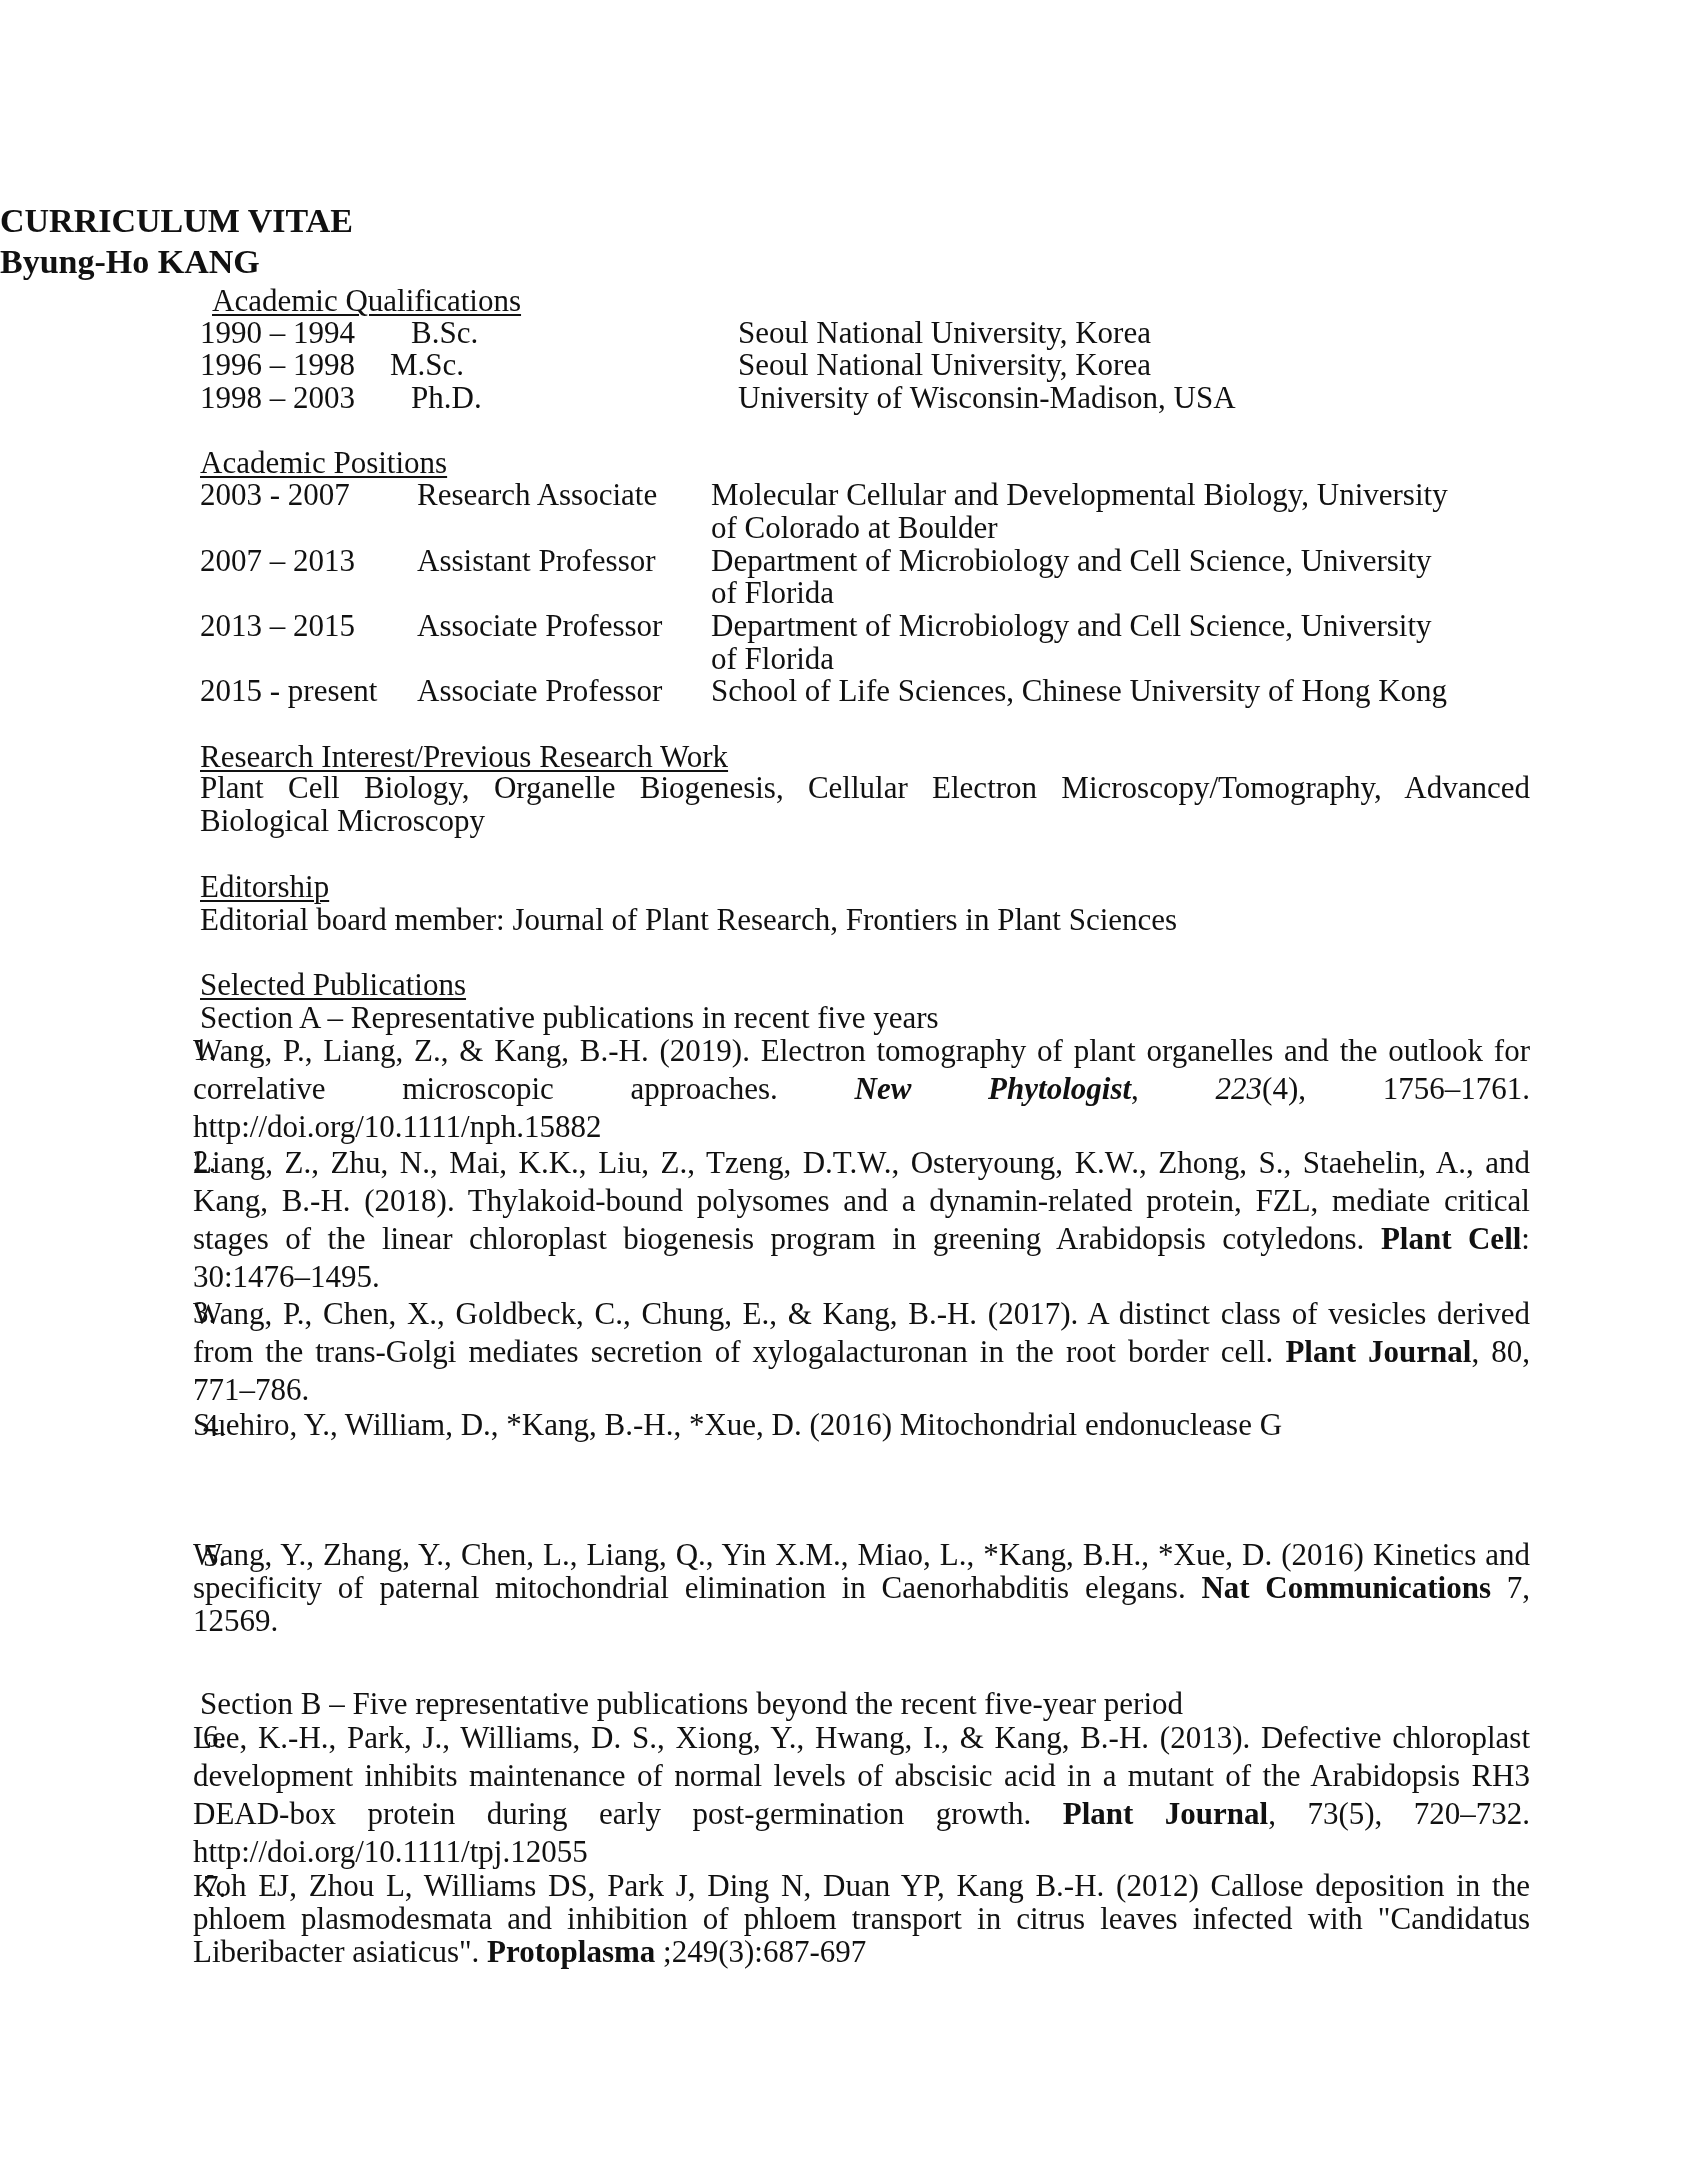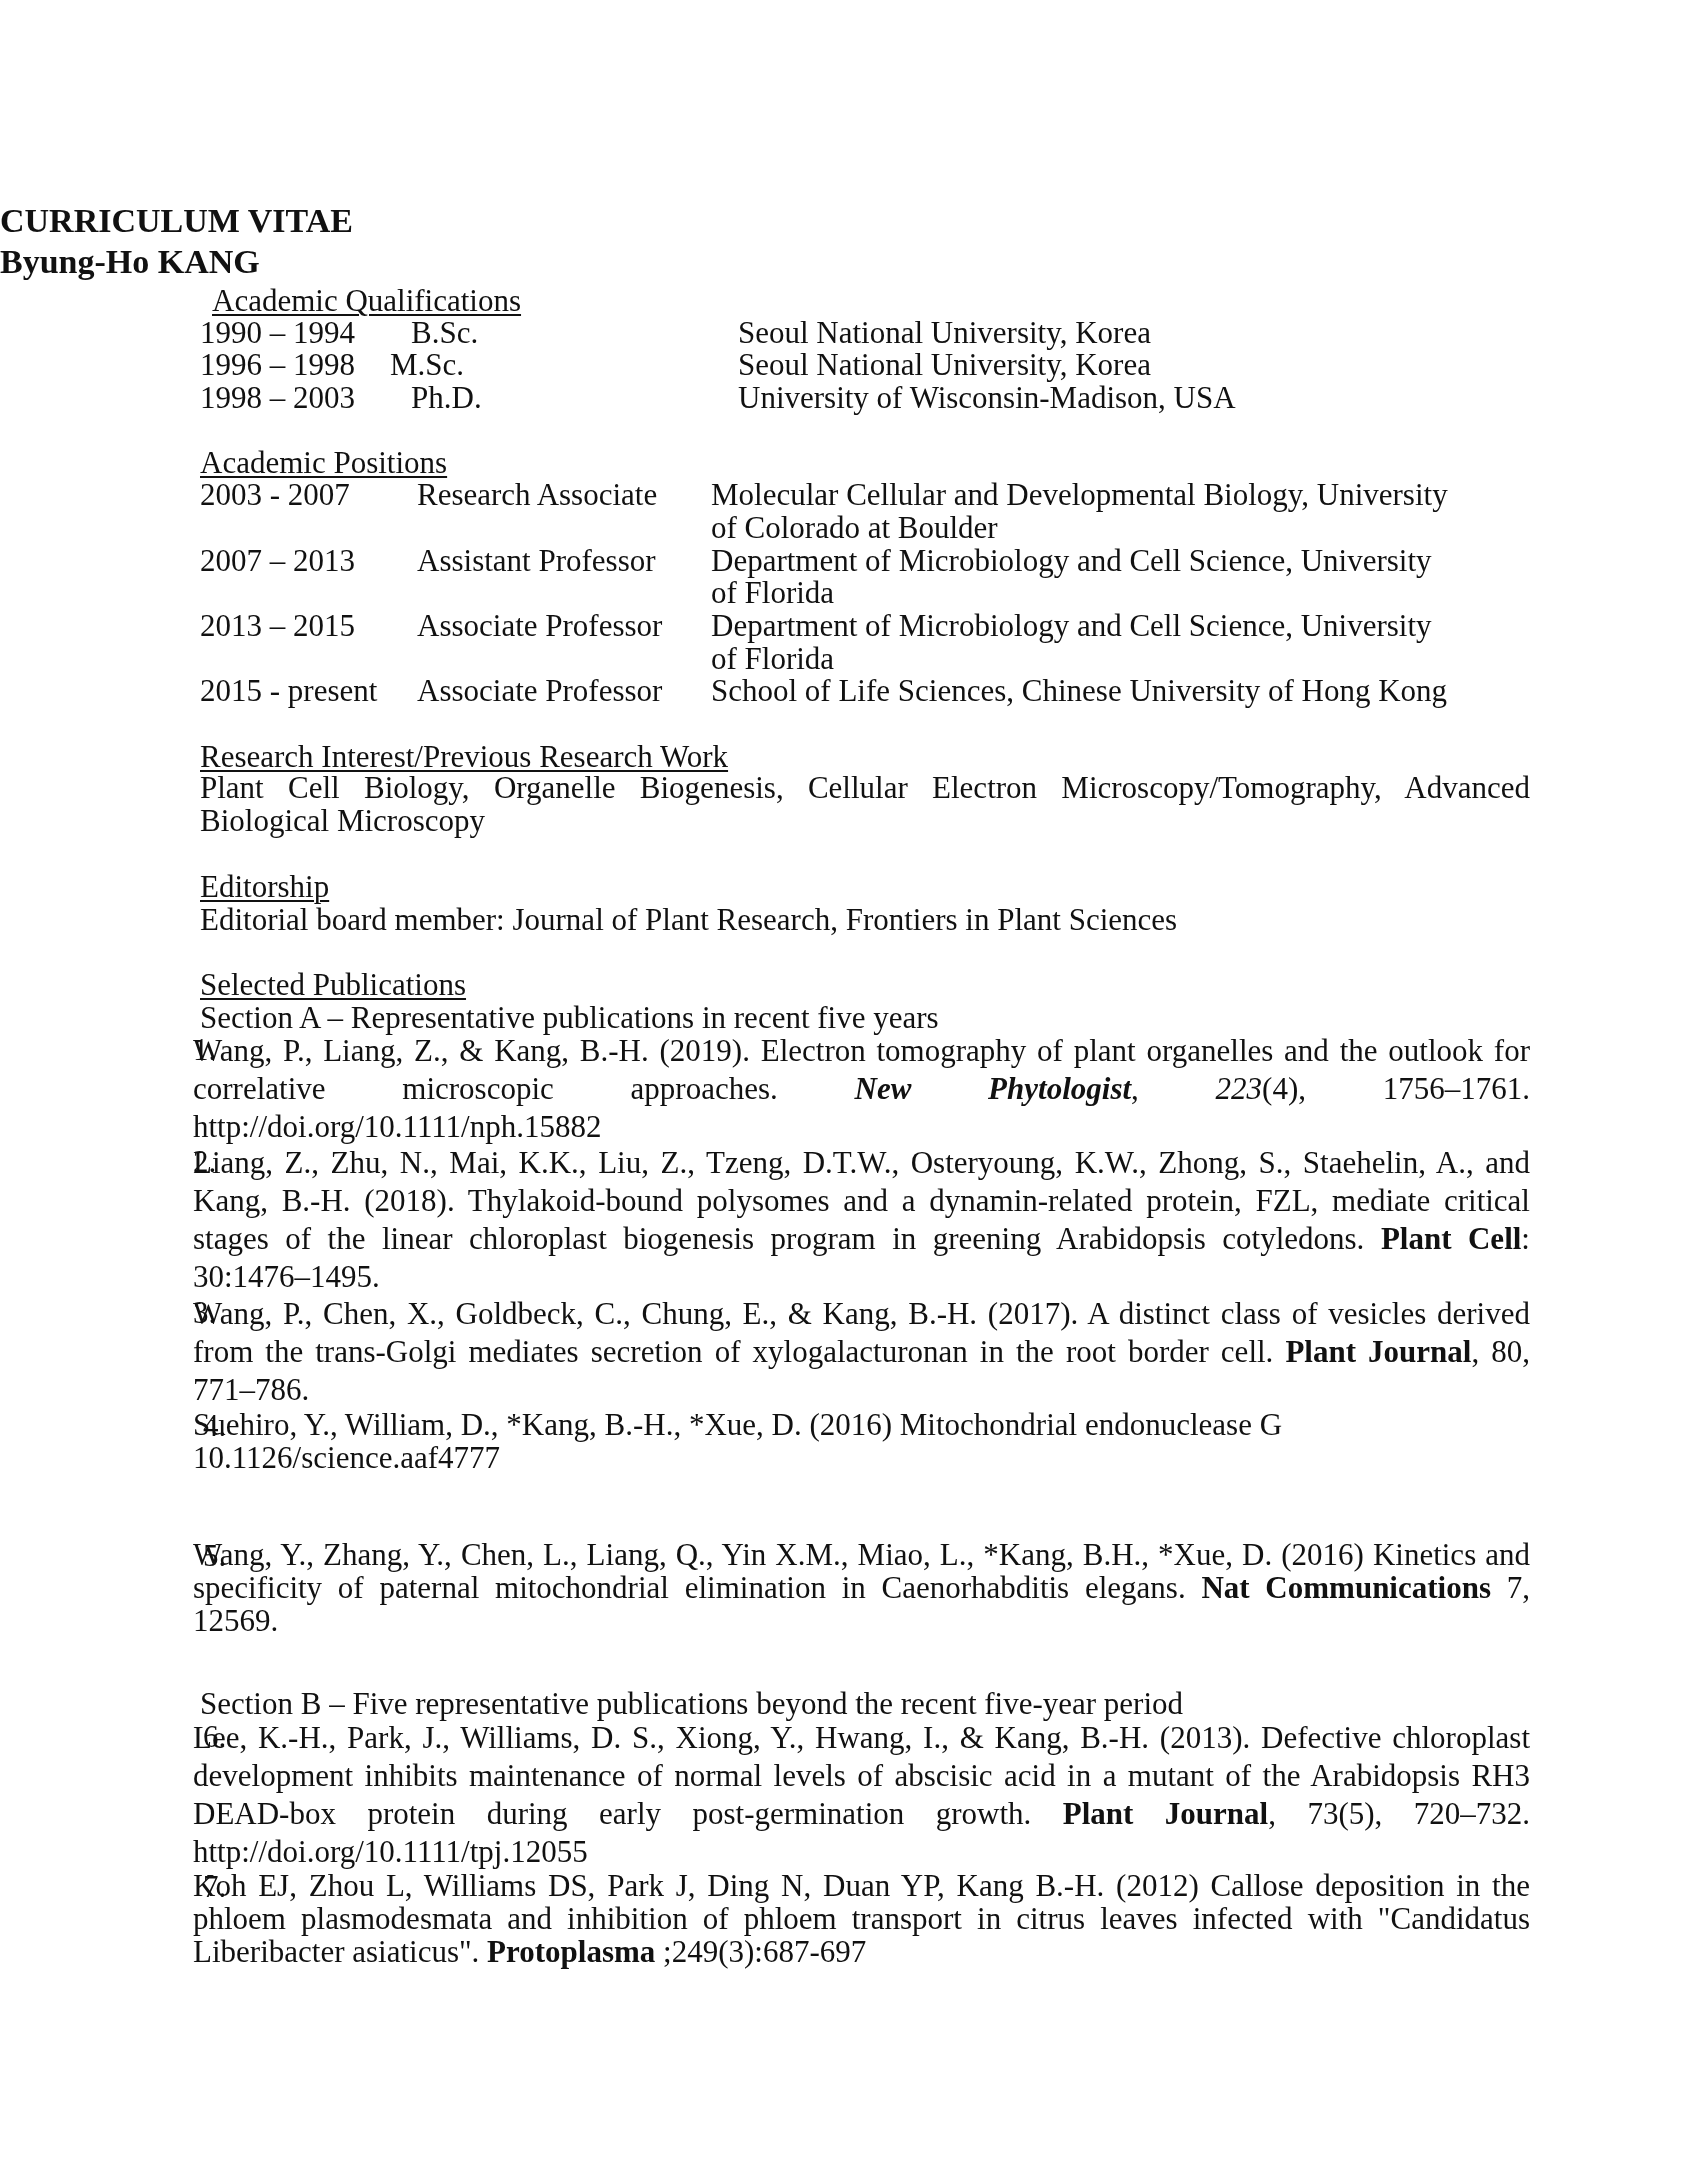--- a/index.html
+++ b/index.html
@@ -104,21 +104,20 @@
 
 <div class="pub loose" style="top:1295px;">
   <span class="num">3.</span>
   <div class="body"><span>Wang, P., Chen, X., Goldbeck, C., Chung, E., &amp; Kang, B.-H. (2017). A distinct class of vesicles derived from the trans-Golgi mediates secretion of xylogalacturonan in the root border cell. </span><b>Plant Journal</b><span>, 80, 771–786.</span></div>
 </div>
 
 <div class="pub tight" style="top:1408px;">
   <span class="num">4.</span>
   <div class="body" style="text-align:left;">
     <div>Suehiro, Y., William, D., *Kang, B.-H., *Xue, D. (2016) Mitochondrial endonuclease G</div>
-    <div>10.1126/science.aaf4777</div>
   </div>
 </div>
 
 <div class="pub tight" style="top:1538px;">
   <span class="num">5.</span>
   <div class="body"><span>Wang, Y., Zhang, Y., Chen, L., Liang, Q., Yin X.M., Miao, L., *Kang, B.H., *Xue, D. (2016) Kinetics and specificity of paternal mitochondrial elimination in Caenorhabditis elegans. </span><b>Nat Communications</b><span> 7, 12569.</span></div>
 </div>
 
 <div class="abs" style="left:200px; top:1686px;">Section B – Five representative publications beyond the recent five-year period</div>
 

